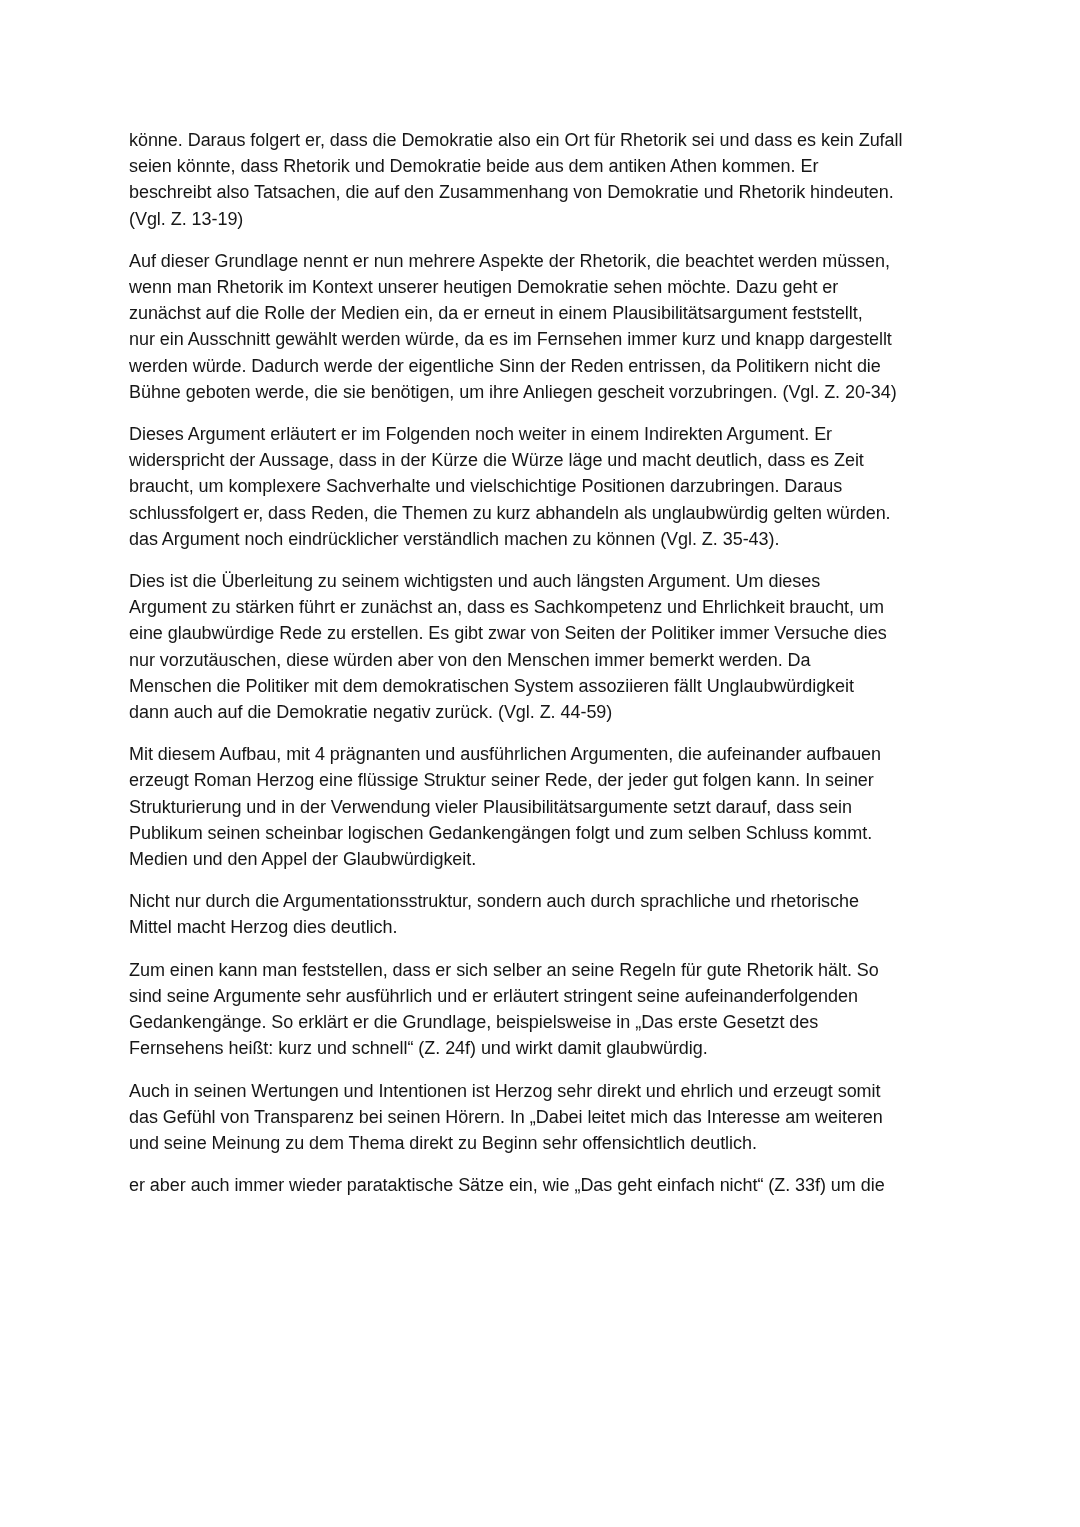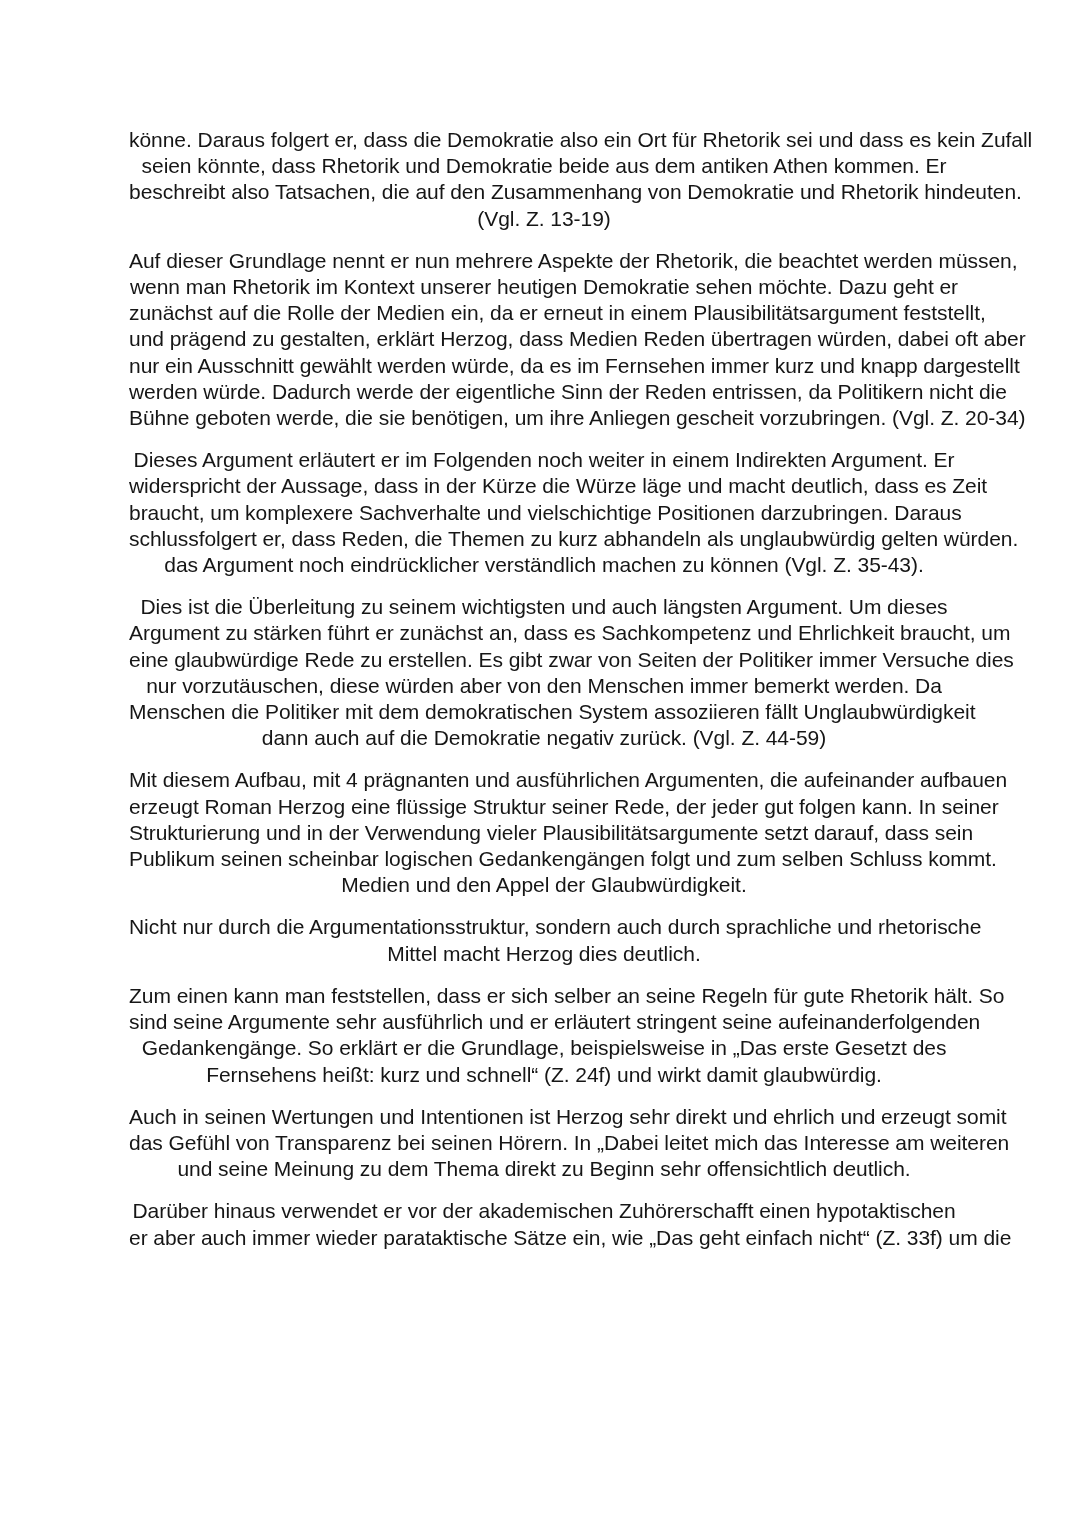--- a/index.html
+++ b/index.html
@@ -13,24 +13,23 @@
       position: relative;
       overflow: hidden;
     }
     .page {
       position: absolute;
       left: 129px;
       top: 127px;
       width: 830px;
       color: #161616;
       font-family: "Liberation Sans", sans-serif;
-      font-size: 21px;
+      font-size: 18px;
       line-height: 26.2px;
       letter-spacing: -0.05px;
-      text-align: center;
     }
     .para {
       margin: 0 0 16px 0;
     }
     .line {
       display: block;
       white-space: nowrap;
     }
   </style>
 </head>
@@ -42,21 +41,20 @@
     <span class="line">könne. Daraus folgert er, dass die Demokratie also ein Ort für Rhetorik sei und dass es kein Zufall</span>
     <span class="line">seien könnte, dass Rhetorik und Demokratie beide aus dem antiken Athen kommen. Er</span>
     <span class="line">beschreibt also Tatsachen, die auf den Zusammenhang von Demokratie und Rhetorik hindeuten.</span>
     <span class="line">(Vgl. Z. 13-19)</span>
   </p>
 
   <p class="para">
     <span class="line">Auf dieser Grundlage nennt er nun mehrere Aspekte der Rhetorik, die beachtet werden müssen,</span>
     <span class="line">wenn man Rhetorik im Kontext unserer heutigen Demokratie sehen möchte. Dazu geht er</span>
     <span class="line">zunächst auf die Rolle der Medien ein, da er erneut in einem Plausibilitätsargument feststellt,</span>
-    <span class="line">und prägend zu gestalten, erklärt Herzog, dass Medien Reden übertragen würden, dabei oft aber</span>
     <span class="line">nur ein Ausschnitt gewählt werden würde, da es im Fernsehen immer kurz und knapp dargestellt</span>
     <span class="line">werden würde. Dadurch werde der eigentliche Sinn der Reden entrissen, da Politikern nicht die</span>
     <span class="line">Bühne geboten werde, die sie benötigen, um ihre Anliegen gescheit vorzubringen. (Vgl. Z. 20-34)</span>
   </p>
 
   <p class="para">
     <span class="line">Dieses Argument erläutert er im Folgenden noch weiter in einem Indirekten Argument. Er</span>
     <span class="line">widerspricht der Aussage, dass in der Kürze die Würze läge und macht deutlich, dass es Zeit</span>
     <span class="line">braucht, um komplexere Sachverhalte und vielschichtige Positionen darzubringen. Daraus</span>
     <span class="line">schlussfolgert er, dass Reden, die Themen zu kurz abhandeln als unglaubwürdig gelten würden.</span>
@@ -92,17 +90,16 @@
     <span class="line">Fernsehens heißt: kurz und schnell“ (Z. 24f) und wirkt damit glaubwürdig.</span>
   </p>
 
   <p class="para">
     <span class="line">Auch in seinen Wertungen und Intentionen ist Herzog sehr direkt und ehrlich und erzeugt somit</span>
     <span class="line">das Gefühl von Transparenz bei seinen Hörern. In „Dabei leitet mich das Interesse am weiteren</span>
     <span class="line">und seine Meinung zu dem Thema direkt zu Beginn sehr offensichtlich deutlich.</span>
   </p>
 
   <p class="para">
-    <span class="line">Darüber hinaus verwendet er vor der akademischen Zuhörerschafft einen hypotaktischen</span>
     <span class="line">er aber auch immer wieder parataktische Sätze ein, wie „Das geht einfach nicht“ (Z. 33f) um die</span>
   </p>
 
 </div>
 
 </body></html>

